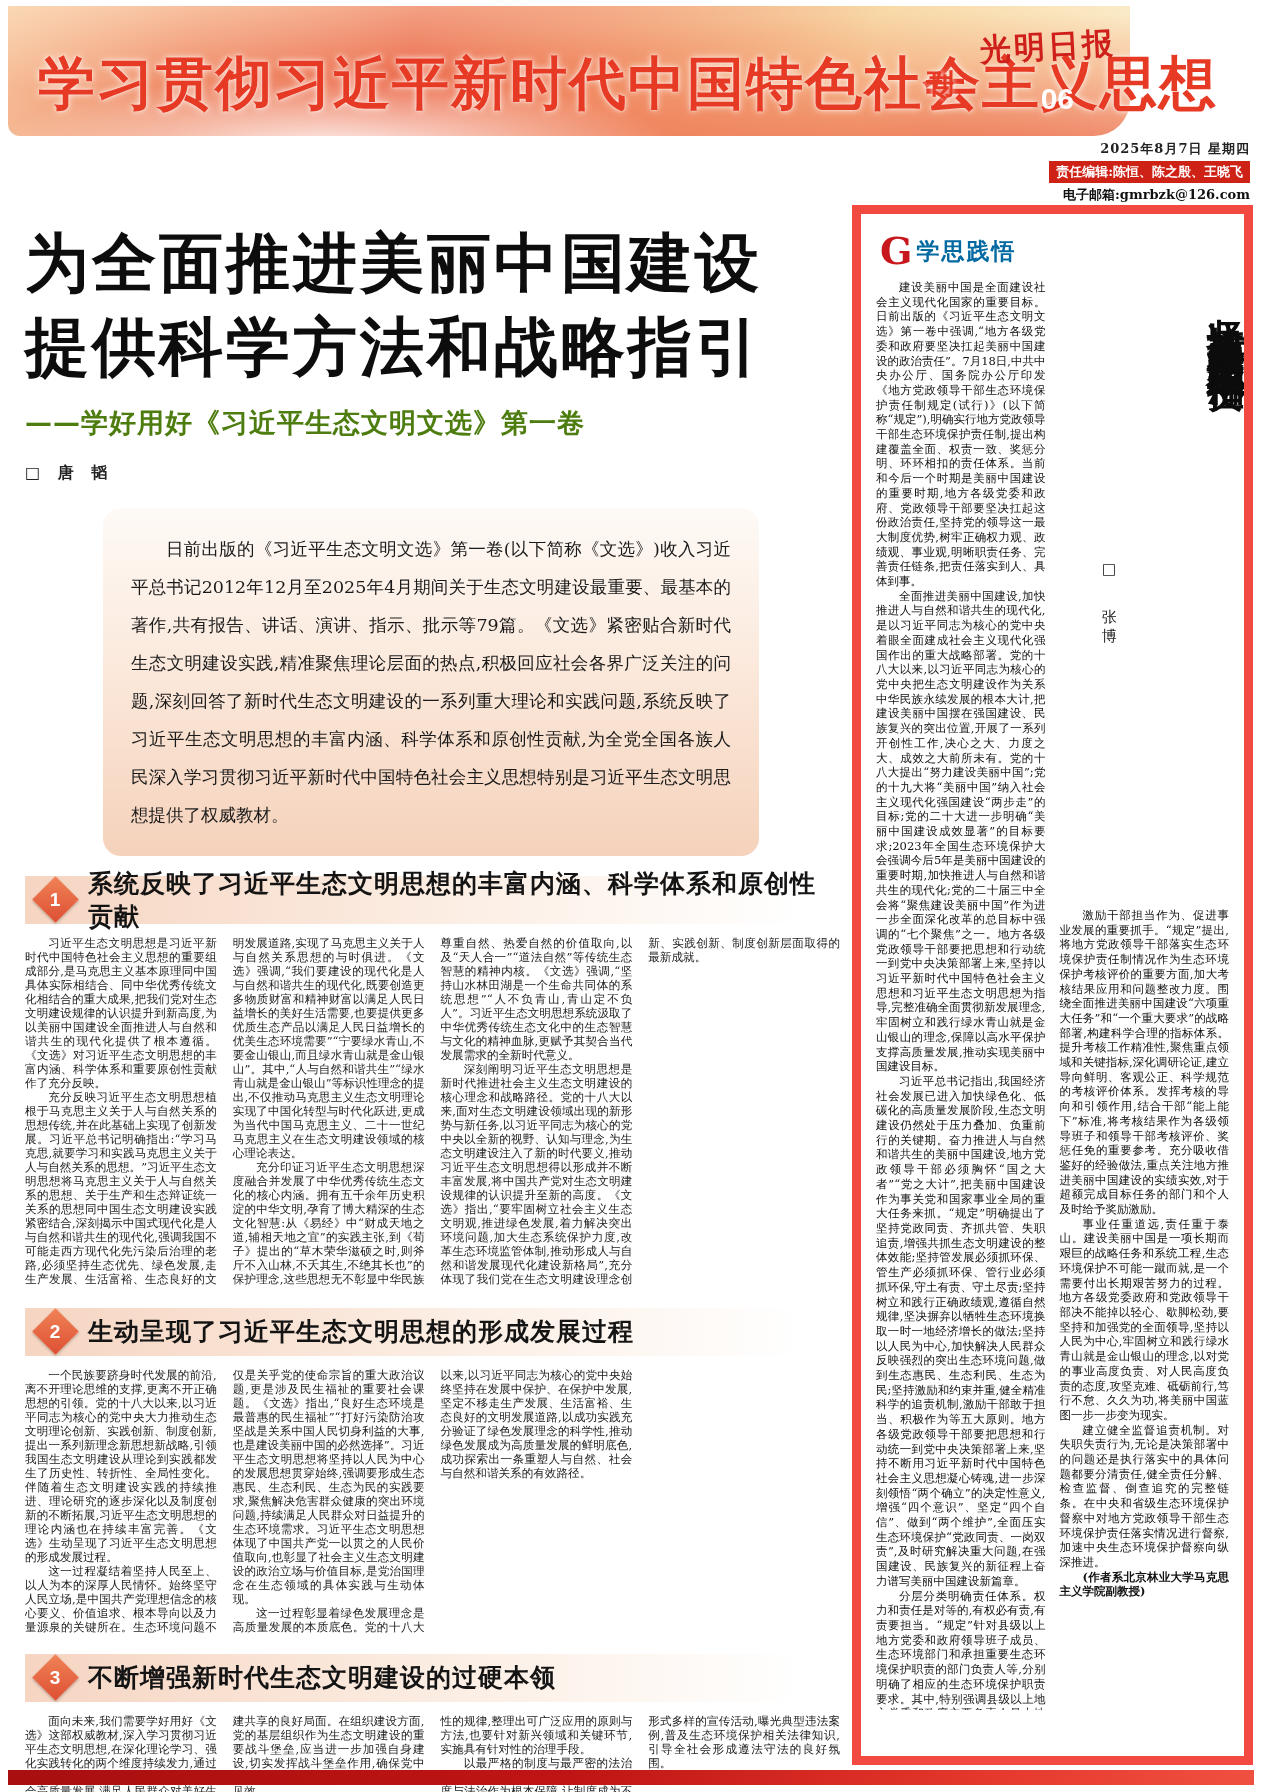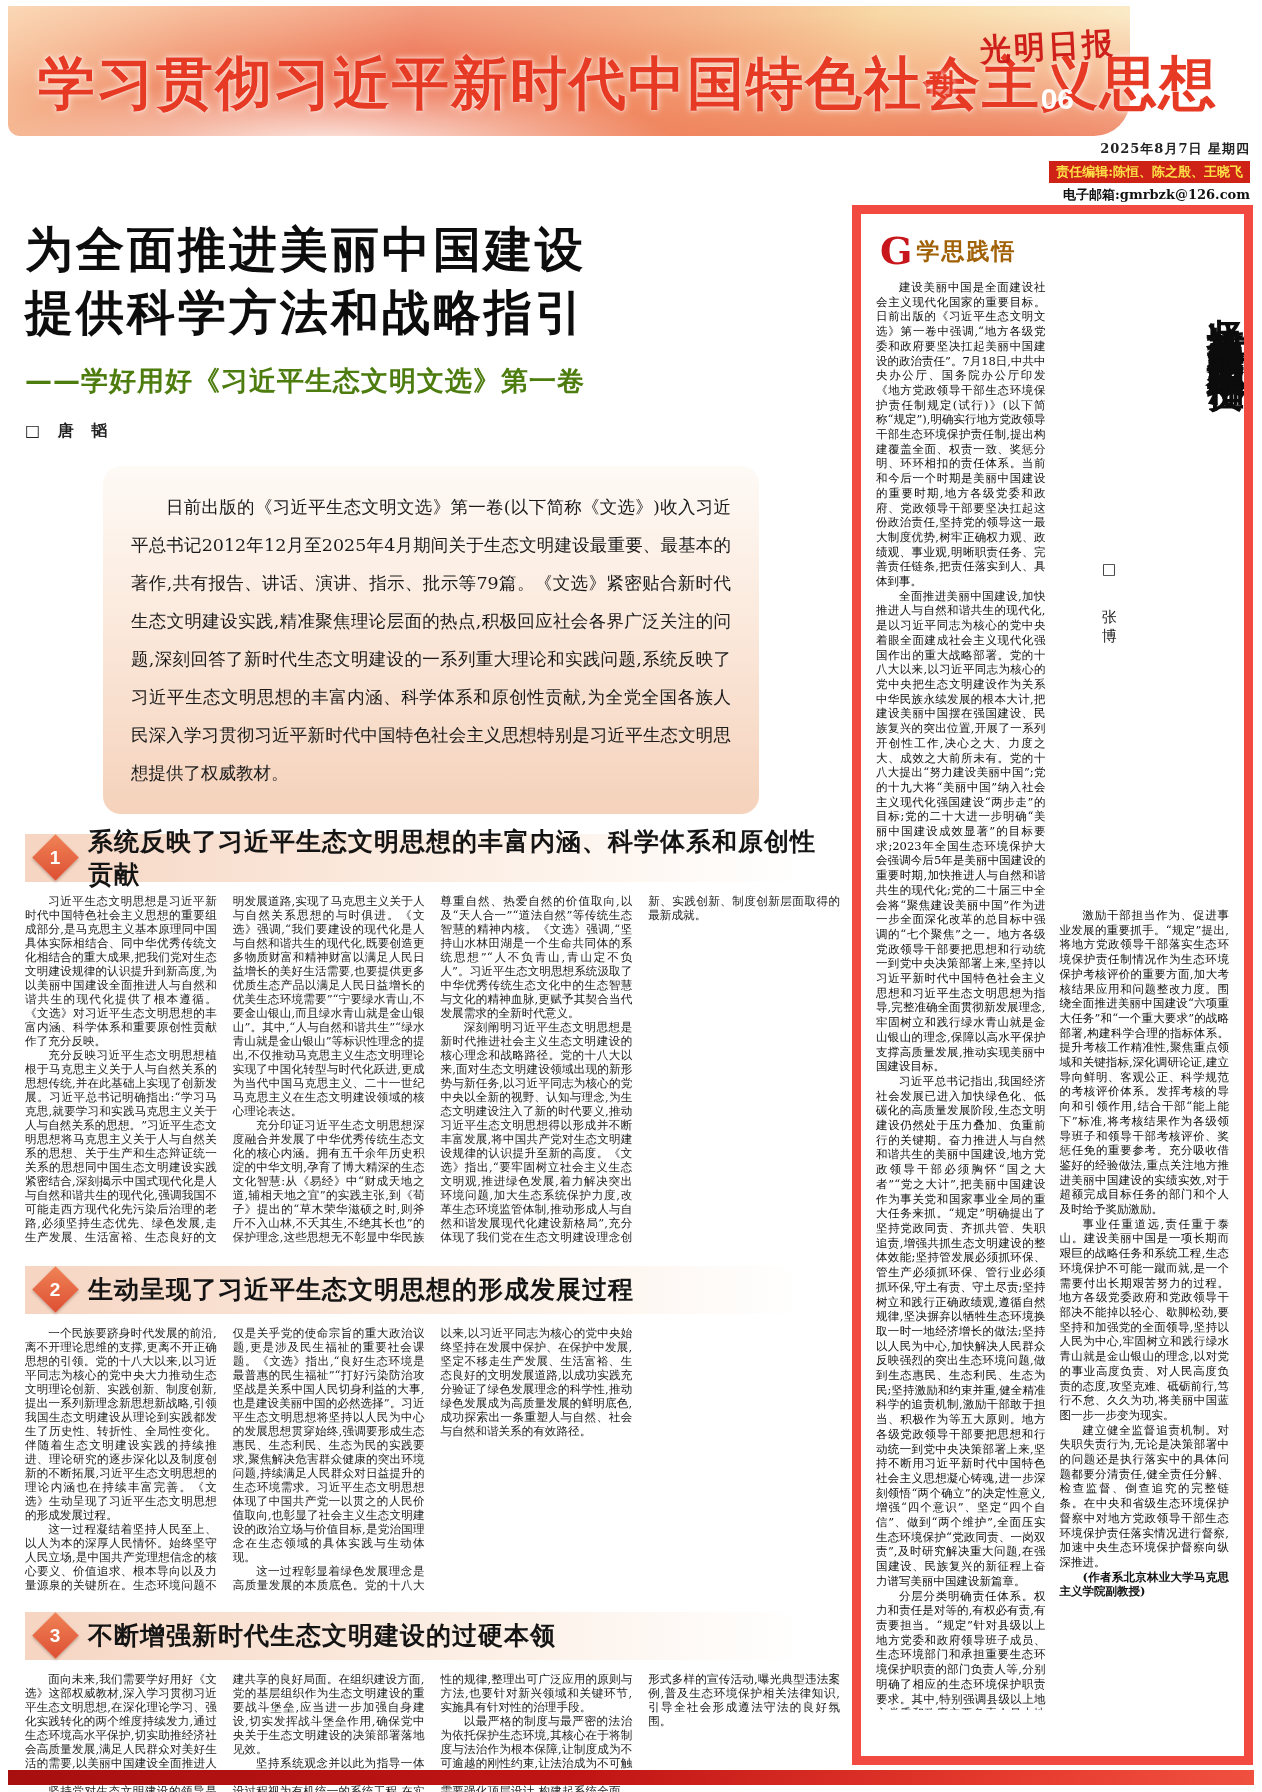--- a/index.html
+++ b/index.html
@@ -20,27 +20,27 @@
   .banner-badge{position:absolute;left:916px;top:42px;z-index:2;writing-mode:vertical-rl;
     font-family:"Liberation Sans",sans-serif;font-weight:900;font-size:28px;line-height:1.1;
     color:#e73a25;text-shadow:0 0 5px rgba(255,255,255,.8);}
   .paper-name{position:absolute;right:14px;top:20px;z-index:2;color:#cf1f1a;font-weight:bold;
     font-size:31px;letter-spacing:3px;transform:rotate(-3deg);font-family:"DejaVu Serif",serif;}
   .page-num{position:absolute;right:56px;top:76px;z-index:2;color:#ffffff;font-weight:bold;
     font-size:30px;font-family:"Liberation Sans",sans-serif;}
   
   .dateblock{position:absolute;right:12px;top:140px;text-align:right;font-size:13px;z-index:3;}
   .date-line{color:#222;font-weight:bold;letter-spacing:1px;}
-  .editors-line{display:inline-block;background:#cf2217;color:#fde047;font-weight:bold;
+  .editors-line{display:inline-block;background:#cf2217;color:#ffffff;font-weight:bold;
     padding:2px 7px;margin:3px 0;}
   .email-line{color:#111;font-weight:bold;}
   
   .main{position:absolute;left:25px;top:222px;width:815px;}
-  .headline{font-weight:900;font-size:48px;line-height:1.32;letter-spacing:3px;color:#0d0d0d;
-    font-family:Liberation Mono, monospace;}
+  .headline{font-weight:900;font-size:64px;line-height:1.32;letter-spacing:3px;color:#0d0d0d;
+    font-family:Liberation Serif, serif;}
   .subtitle{margin-top:14px;font-size:27px;font-weight:700;color:#4d7c0f;letter-spacing:1px;}
   .byline{margin-top:22px;font-size:16px;letter-spacing:6px;color:#222;font-weight:bold;}
   .introbox{margin:24px 0 0 78px;width:600px;padding:22px 28px;border-radius:18px;
     background:linear-gradient(180deg,#fefaf6 0%,#fbe9dc 45%,#f5d2bb 100%);
     font-size:17.5px;line-height:38px;text-align:justify;text-indent:2em;color:#1a1a1a;}
   .section{margin-top:20px;position:relative;}
   .sec-head{position:relative;height:48px;display:flex;align-items:center;
     background:linear-gradient(90deg,#f6d5c2 0%,#fcefe5 55%,rgba(255,255,255,0) 95%);}
   .diamond{width:33px;height:33px;margin-left:14px;flex:0 0 auto;transform:rotate(45deg);
     background:linear-gradient(135deg,#f08356 0%,#dd4f33 100%);box-shadow:1px 1px 3px rgba(0,0,0,.25);
@@ -52,21 +52,21 @@
   .sec-body{margin-top:12px;column-count:4;column-gap:16px;column-fill:auto;
     font-size:11.6px;line-height:14px;text-align:justify;color:#1b1b1b;overflow:hidden;}
   .sec-body p{margin:0;text-indent:2em;}
   .h1body{height:352px;} .h2body{height:266px;} .h3body{height:258px;}
   
   .sidebar{position:absolute;left:852px;top:205px;width:401px;height:1560px;box-sizing:border-box;
     border:9px solid #f24940;background:#fff;padding:16px 15px 12px;overflow:hidden;}
   .badge{display:flex;align-items:center;margin:4px 0 12px 4px;}
   .badge-g{color:#c8161d;font-weight:900;font-size:38px;line-height:34px;
     font-family:"DejaVu Serif",serif;margin-right:4px;}
-  .badge-text{color:#a16207;font-size:23px;font-weight:900;font-family:"Liberation Sans",sans-serif;
+  .badge-text{color:#0369a1;font-size:23px;font-weight:900;font-family:"Liberation Sans",sans-serif;
     letter-spacing:2px;text-align:right;}
   .sb-content{display:flex;gap:14px;}
   .sb-col{width:176px;font-size:11.5px;line-height:14.7px;text-align:justify;color:#101010;}
   .sb-col p{margin:0;text-indent:2em;}
   .sb-left{height:1430px;overflow:hidden;}
   .title-area{position:relative;height:628px;}
   .v-title{position:absolute;right:-4px;top:8px;writing-mode:vertical-rl;
     font-size:38px;font-weight:900;letter-spacing:4px;color:#0c0c0c;font-family:"DejaVu Serif",serif;}
   .v-author{position:absolute;left:42px;top:280px;writing-mode:vertical-rl;
     font-size:15px;letter-spacing:7px;color:#222;}

